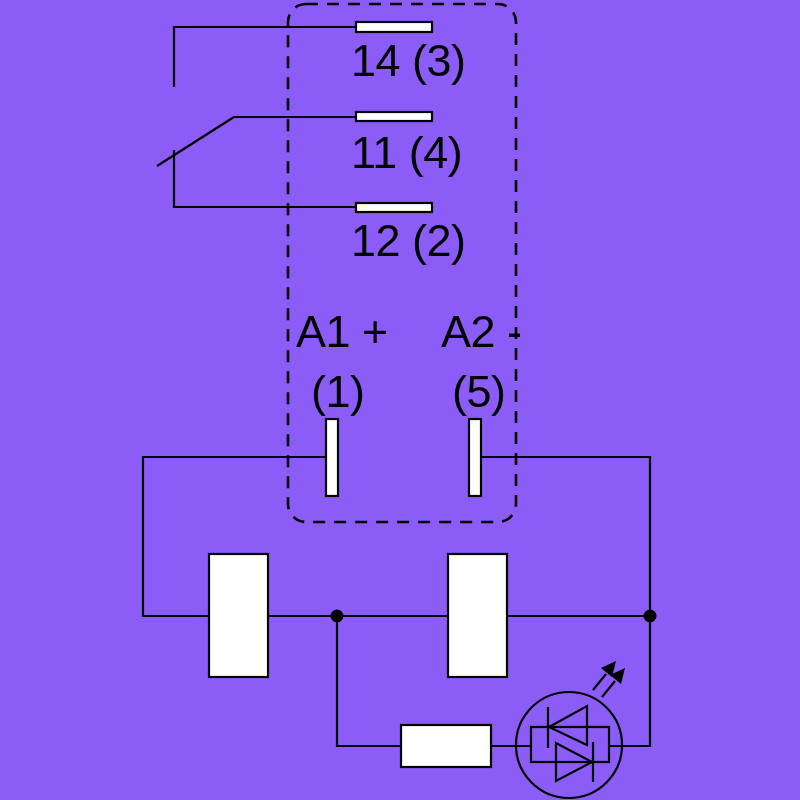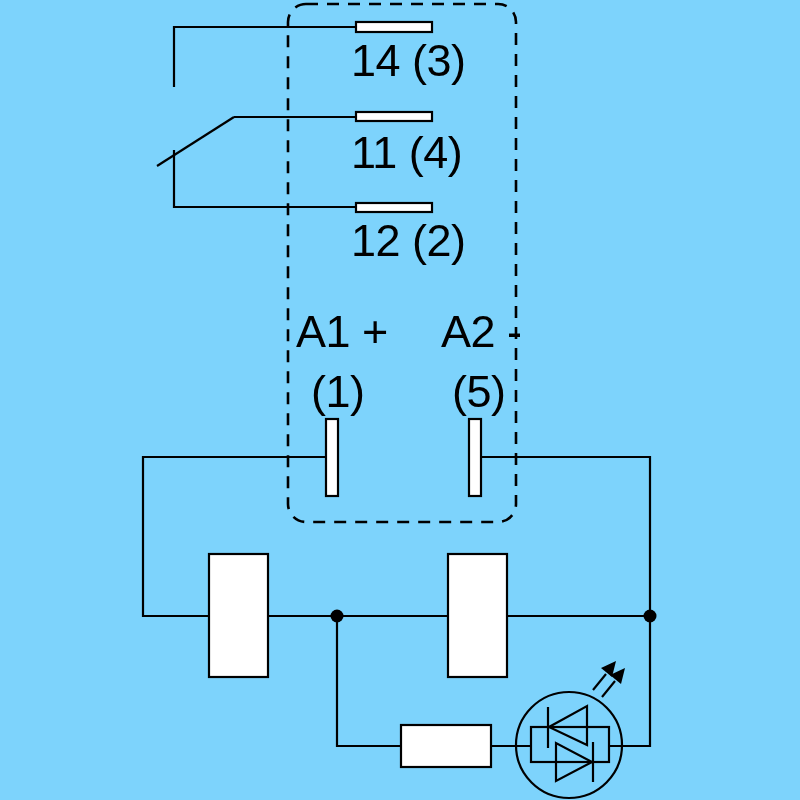--- a/index.html
+++ b/index.html
@@ -4,21 +4,21 @@
 <style>
   html, body {
     margin: 0;
     padding: 0;
     background: #ffffff;
   }
   .page {
     position: relative;
     width: 800px;
     height: 800px;
-    background: #7dd3fc;
+    background: #8b5cf6;
     overflow: hidden;
     font-family: "Liberation Sans", "DejaVu Sans", sans-serif;
   }
   svg { display: block; }
   .wire   { stroke: #000000; stroke-width: 2.2; fill: none; }
   .dashed { stroke: #000000; stroke-width: 2.6; fill: none;
             stroke-dasharray: 12 9; }
   .bar    { stroke: #000000; stroke-width: 2.2; fill: #ffffff; }
   .box    { stroke: #000000; stroke-width: 2.2; fill: #ffffff; }
   .sym    { stroke: #000000; stroke-width: 2.2; fill: none; }

